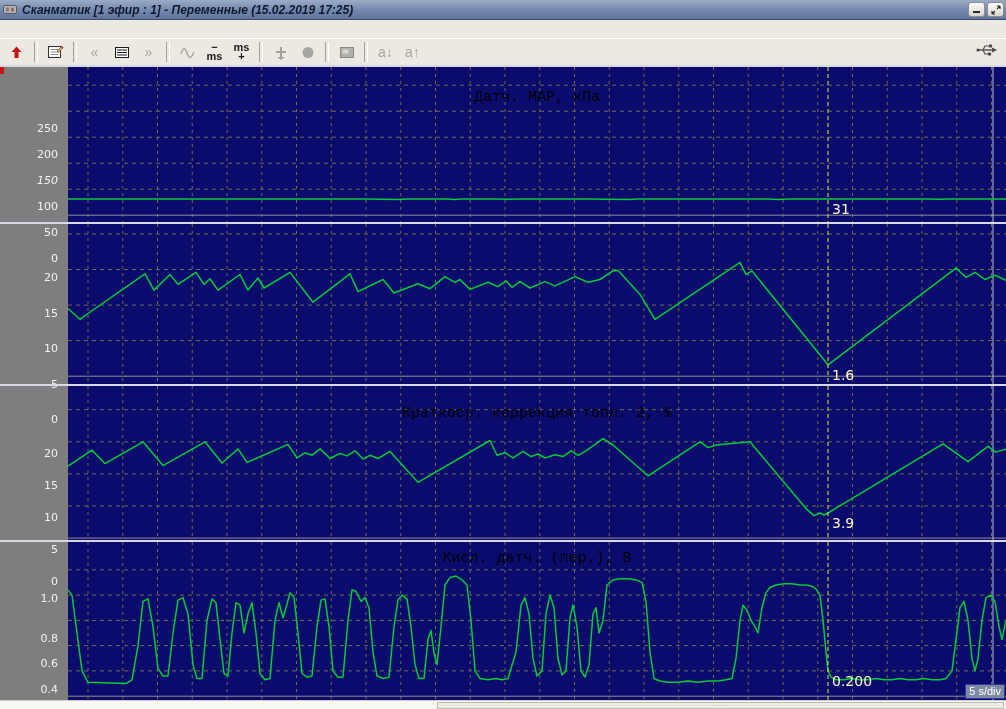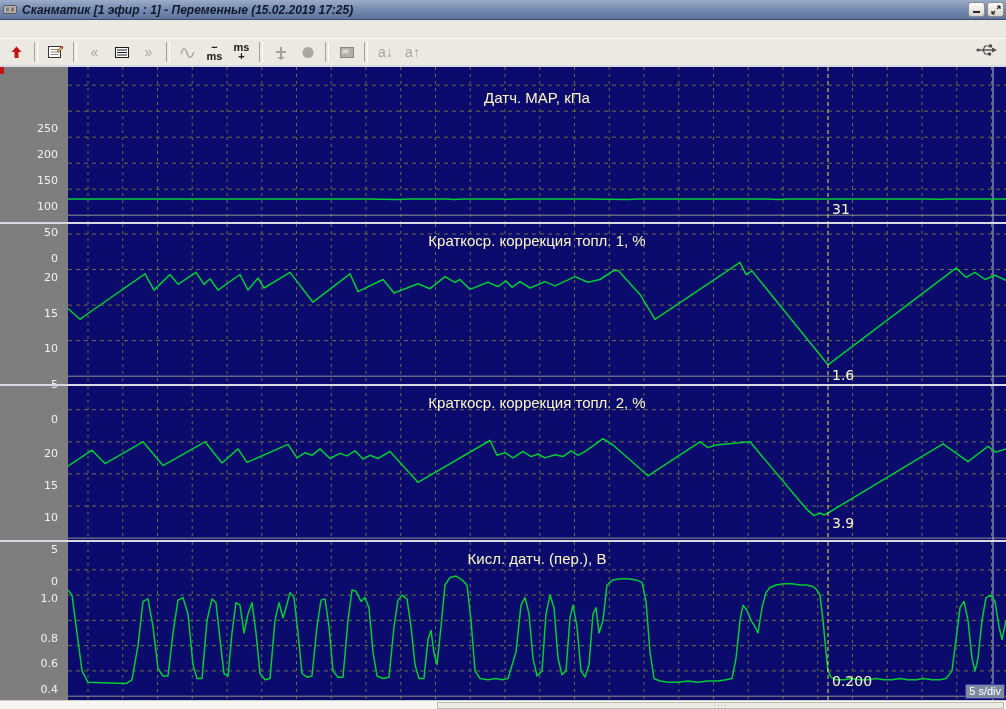--- a/index.html
+++ b/index.html
@@ -38,21 +38,21 @@
 
   
   #chart-area{position:absolute;left:0;top:65px;width:1006px;height:635px;
     background:#7e7e7e;overflow:hidden;}
   .panel-sep{position:absolute;left:0;width:1006px;height:2px;background:#d9d9e6;}
   .panel{position:absolute;left:0;width:1006px;}
   .plot{position:absolute;left:68px;top:0;background:#0b0b6e;}
   .tick-label{position:absolute;left:0;width:58px;text-align:right;padding-right:5px;
     font-family:"DejaVu Sans",sans-serif;font-size:11px;color:#f2f2f2;line-height:13px;margin-top:44px;}
   .panel-title{position:absolute;left:68px;width:938px;text-align:center;
-    font-family:Liberation Sans, sans-serif;font-size:15px;color:#fef9c3;}
+    font-family:Liberation Mono, monospace;font-size:15px;color:#000000;}
   .cursor-value{position:absolute;font-family:"DejaVu Sans",sans-serif;
     font-size:14px;color:#fef9c3;}
   #time-label{position:absolute;left:72px;top:7px;
     font-family:"DejaVu Sans",sans-serif;font-size:16px;color:#f2f2f2;}
   #timediv-box{position:absolute;right:1px;bottom:1px;background:#7d8aa0;
     border:1px solid #3434a8;color:#ffffff;font-size:11px;padding:0 3px;line-height:13px;}
   #left-edge-marker{position:absolute;left:0;top:1px;width:4px;height:8px;background:#c41414;}
 
   
   #hscrollbar{position:absolute;left:0;top:700px;width:1006px;height:9px;
@@ -179,21 +179,21 @@
   </span>
 
   <div id="chart-area">
     <div id="left-edge-marker"></div>
     <div id="time-label">+2:10.000</div>
   <div class="panel-sep" style="top: 0px;"></div>
       <div class="panel" style="top: 2px; height: 155px;">
         <div class="tick-label" style="top: 141.238px;">0</div>
         <div class="tick-label" style="top: 115.232px;">50</div>
         <div class="tick-label" style="top: 89.2248px;">100</div>
-        <div class="tick-label" style="top: 63.2181px;">150</div>
+        <div class="tick-label" style="top: 63.2181px; font-style: italic;">150</div>
         <div class="tick-label" style="top: 37.2114px;">200</div>
         <div class="tick-label" style="top: 11.2047px;">250</div>
         <div class="plot" style="width: 938px; height: 155px;">
           <svg width="938" height="155" viewBox="0 0 938 155" style="display:block">
             <line x1="20" y1="0" x2="20" y2="155" stroke="#6e6e46" stroke-dasharray="3,4"></line>
             <line x1="54.75" y1="0" x2="54.75" y2="155" stroke="#6e6e46" stroke-dasharray="3,4"></line>
             <line x1="89.5" y1="0" x2="89.5" y2="155" stroke="#6e6e46" stroke-dasharray="3,4"></line>
             <line x1="124.25" y1="0" x2="124.25" y2="155" stroke="#6e6e46" stroke-dasharray="3,4"></line>
             <line x1="159" y1="0" x2="159" y2="155" stroke="#6e6e46" stroke-dasharray="3,4"></line>
             <line x1="193.75" y1="0" x2="193.75" y2="155" stroke="#6e6e46" stroke-dasharray="3,4"></line>
@@ -271,21 +271,20 @@
             <line x1="0" y1="152.2" x2="938" y2="152.2" stroke="#909090"></line>
             <line x1="0" y1="116.6" x2="938" y2="116.6" stroke="#6e6e46" stroke-dasharray="4,4"></line>
             <line x1="0" y1="81.1" x2="938" y2="81.1" stroke="#6e6e46" stroke-dasharray="4,4"></line>
             <line x1="0" y1="45.5" x2="938" y2="45.5" stroke="#6e6e46" stroke-dasharray="4,4"></line>
             <line x1="0" y1="10.0" x2="938" y2="10.0" stroke="#6e6e46" stroke-dasharray="4,4"></line>
             <line x1="925" y1="0" x2="925" y2="160" stroke="#b9c1cd" stroke-width="1"></line>
             <polyline points="0,84.6 12,95.3 25,86.0 77,49.8 86,66.1 102,50.5 110,60.4 128,48.4 136,60.4 142,54.8 150,66.1 172,50.5 180,66.1 190,54.0 196,64.0 222,48.4 245,78.2 282,49.8 290,67.6 315,55.5 326,69.0 350,59.7 362,64.7 377,52.6 387,58.3 392,55.5 402,65.4 420,58.3 430,62.6 438,56.9 444,63.3 452,57.6 462,64.0 477,57.6 487,61.9 507,52.6 520,58.3 532,55.5 545,46.9 550,46.2 572,70.4 587,95.3 672,38.4 678,50.5 684,46.9 760,140.8 888,44.1 898,53.3 907,48.4 917,55.5 927,51.2 938,56.2" fill="none" stroke="#00cc33" stroke-width="1.5" stroke-linejoin="round"></polyline>
             <line x1="760" y1="0" x2="760" y2="160" stroke="#e6e636" stroke-dasharray="4,3"></line>
           </svg>
         </div>
-        <div class="panel-title" style="top: 8px;">Краткоср. коррекция топл. 1, %</div>
         <div class="cursor-value" style="left: 832px; top: 142.8px;">1.6</div>
       </div>
       <div class="panel-sep" style="top: 319px;"></div>
       <div class="panel" style="top: 321px; height: 154px;">
         <div class="tick-label" style="top: 145.075px;">0</div>
         <div class="tick-label" style="top: 112.992px;">5</div>
         <div class="tick-label" style="top: 80.9083px;">10</div>
         <div class="tick-label" style="top: 48.825px;">15</div>
         <div class="tick-label" style="top: 16.7417px;">20</div>
         <div class="plot" style="width: 938px; height: 154px;">
@@ -320,21 +319,21 @@
             <line x1="0" y1="152.1" x2="938" y2="152.1" stroke="#909090"></line>
             <line x1="0" y1="120.0" x2="938" y2="120.0" stroke="#6e6e46" stroke-dasharray="4,4"></line>
             <line x1="0" y1="87.9" x2="938" y2="87.9" stroke="#6e6e46" stroke-dasharray="4,4"></line>
             <line x1="0" y1="55.8" x2="938" y2="55.8" stroke="#6e6e46" stroke-dasharray="4,4"></line>
             <line x1="0" y1="23.7" x2="938" y2="23.7" stroke="#6e6e46" stroke-dasharray="4,4"></line>
             <line x1="925" y1="0" x2="925" y2="154" stroke="#b9c1cd" stroke-width="1"></line>
             <polyline points="0,80.2 24,64.2 37,77.6 75,55.8 95,79.6 137,55.8 154,77.0 170,62.9 179,76.4 220,58.4 229,71.9 237,66.7 244,69.3 252,62.9 262,72.5 272,67.4 279,69.9 287,64.8 295,73.1 302,69.3 310,72.5 322,65.4 350,96.3 422,54.5 429,69.3 437,66.7 445,71.9 455,65.4 463,70.6 470,68.0 477,71.9 487,68.7 495,70.6 503,64.8 510,69.3 518,64.8 535,52.6 545,59.0 580,89.8 632,55.8 640,61.6 648,59.0 682,55.8 738,122.6 746,129.6 752,127.0 756,129.0 760,127.0 875,57.8 900,75.7 920,60.3 928,66.1 938,62.9" fill="none" stroke="#00cc33" stroke-width="1.5" stroke-linejoin="round"></polyline>
             <line x1="760" y1="0" x2="760" y2="154" stroke="#e6e636" stroke-dasharray="4,3"></line>
           </svg>
         </div>
-        <div class="panel-title" style="top: 8px;">Краткоср. коррекция топл. 2, %</div>
+        <div class="panel-title" style="top: 19px;">Краткоср. коррекция топл. 2, %</div>
         <div class="cursor-value" style="left: 832px; top: 129.05px;">3.9</div>
       </div>
       <div class="panel-sep" style="top: 475px;"></div>
       <div class="panel" style="top: 477px; height: 158px;">
         <div class="tick-label" style="top: 147.208px;">0</div>
         <div class="tick-label" style="top: 121.928px;">0.1</div>
         <div class="tick-label" style="top: 96.648px;">0.4</div>
         <div class="tick-label" style="top: 71.368px;">0.6</div>
         <div class="tick-label" style="top: 46.088px;">0.8</div>
         <div class="tick-label" style="top: 6px;">1.0</div>

